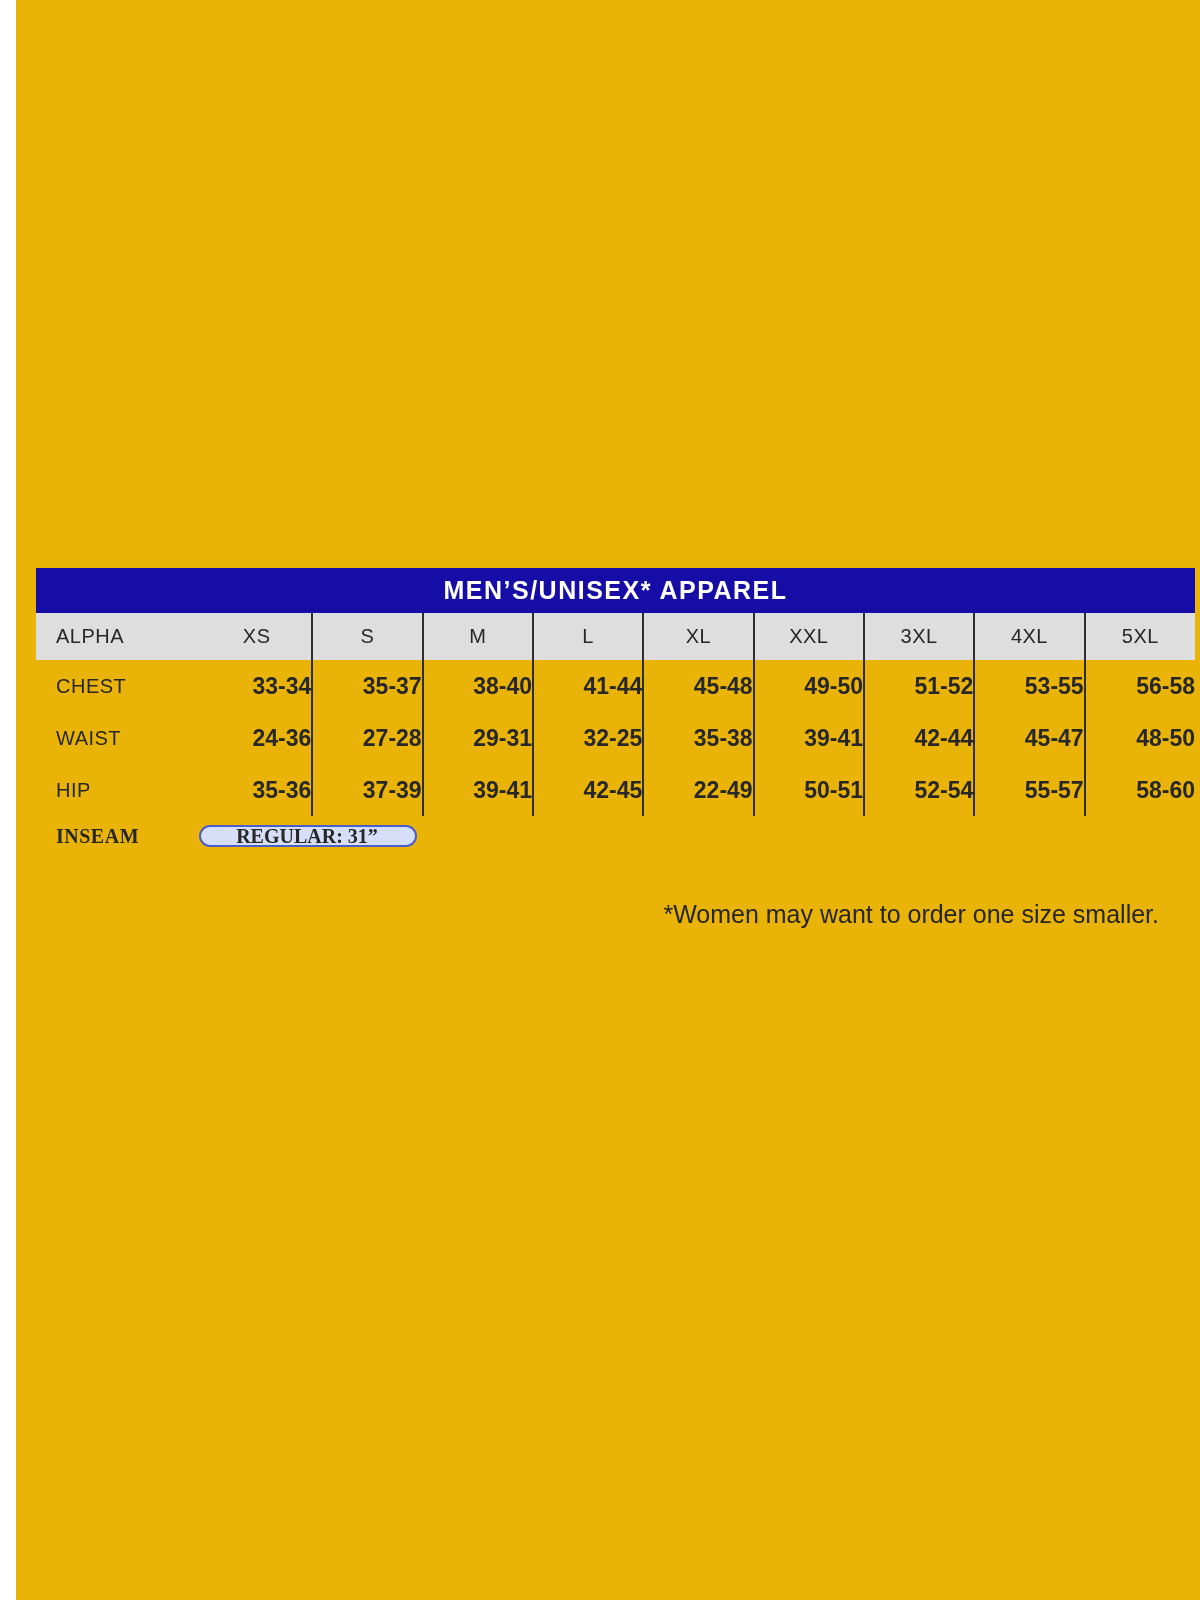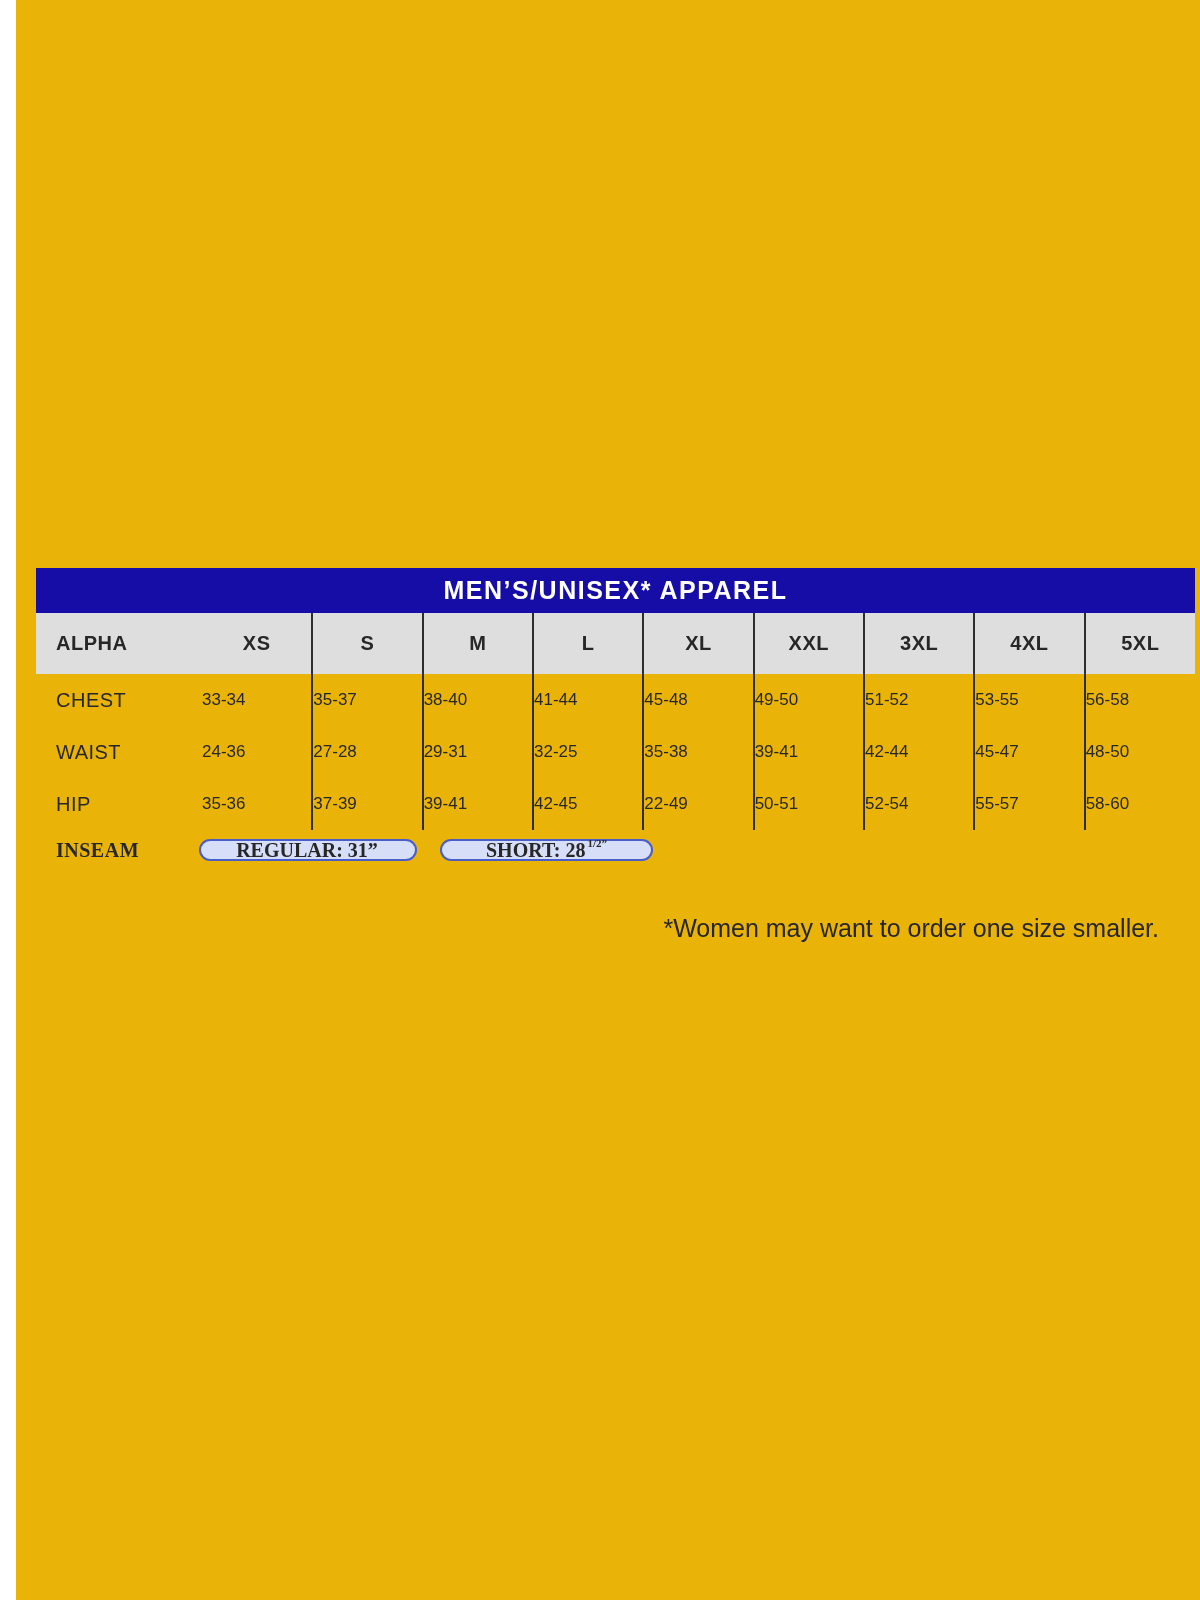--- a/index.html
+++ b/index.html
@@ -36,44 +36,45 @@
 
   table.size-table {
     width: 100%;
     border-collapse: collapse;
     table-layout: fixed;
   }
   col.first-col { width: 166px; }
 
   thead th {
     background: #DEDEDE;
-    height: 61px;
-    font-size: 20px;
-    font-weight: bold;
+    height: 47px;
+    font-size: 20px;
+    font-weight: normal;
     letter-spacing: 0.5px;
     text-align: center;
     vertical-align: middle;
   }
   thead th.alpha-col,
   tbody th.row-label {
     text-align: left;
     padding-left: 20px;
   }
 
   tbody th.row-label {
     font-size: 20px;
     font-weight: normal;
     letter-spacing: 0.5px;
     vertical-align: middle;
   }
   tbody td {
     height: 52px;
-    font-size: 17px;
-    text-align: left;
+    font-size: 23px;
+    text-align: right;
     vertical-align: middle;
+    font-weight: bold;
   }
   .vline { border-left: 2px solid #2E2E2E; }
 
   .inseam-row {
     display: flex;
     align-items: center;
     height: 44px;
     margin-top: -2px;
     font-family: Liberation Serif, serif;
   }
@@ -192,22 +193,18 @@
         </tr>
       </tbody>
     </table>
 
     <div class="inseam-row">
       <div class="inseam-label">INSEAM</div>
       <div class="pill pill-regular">
         <span>REGULAR: 31”</span>
           <sup></sup>
       </div>
-      <div class="pill pill-short">
-        <span>SHORT: 28</span>
-          <sup>1/2”</sup>
-      </div>
     </div>
 
     <div class="footnote">*Women may want to order one size smaller.</div>
 
   </div>
 </div>
 
 </body></html>

